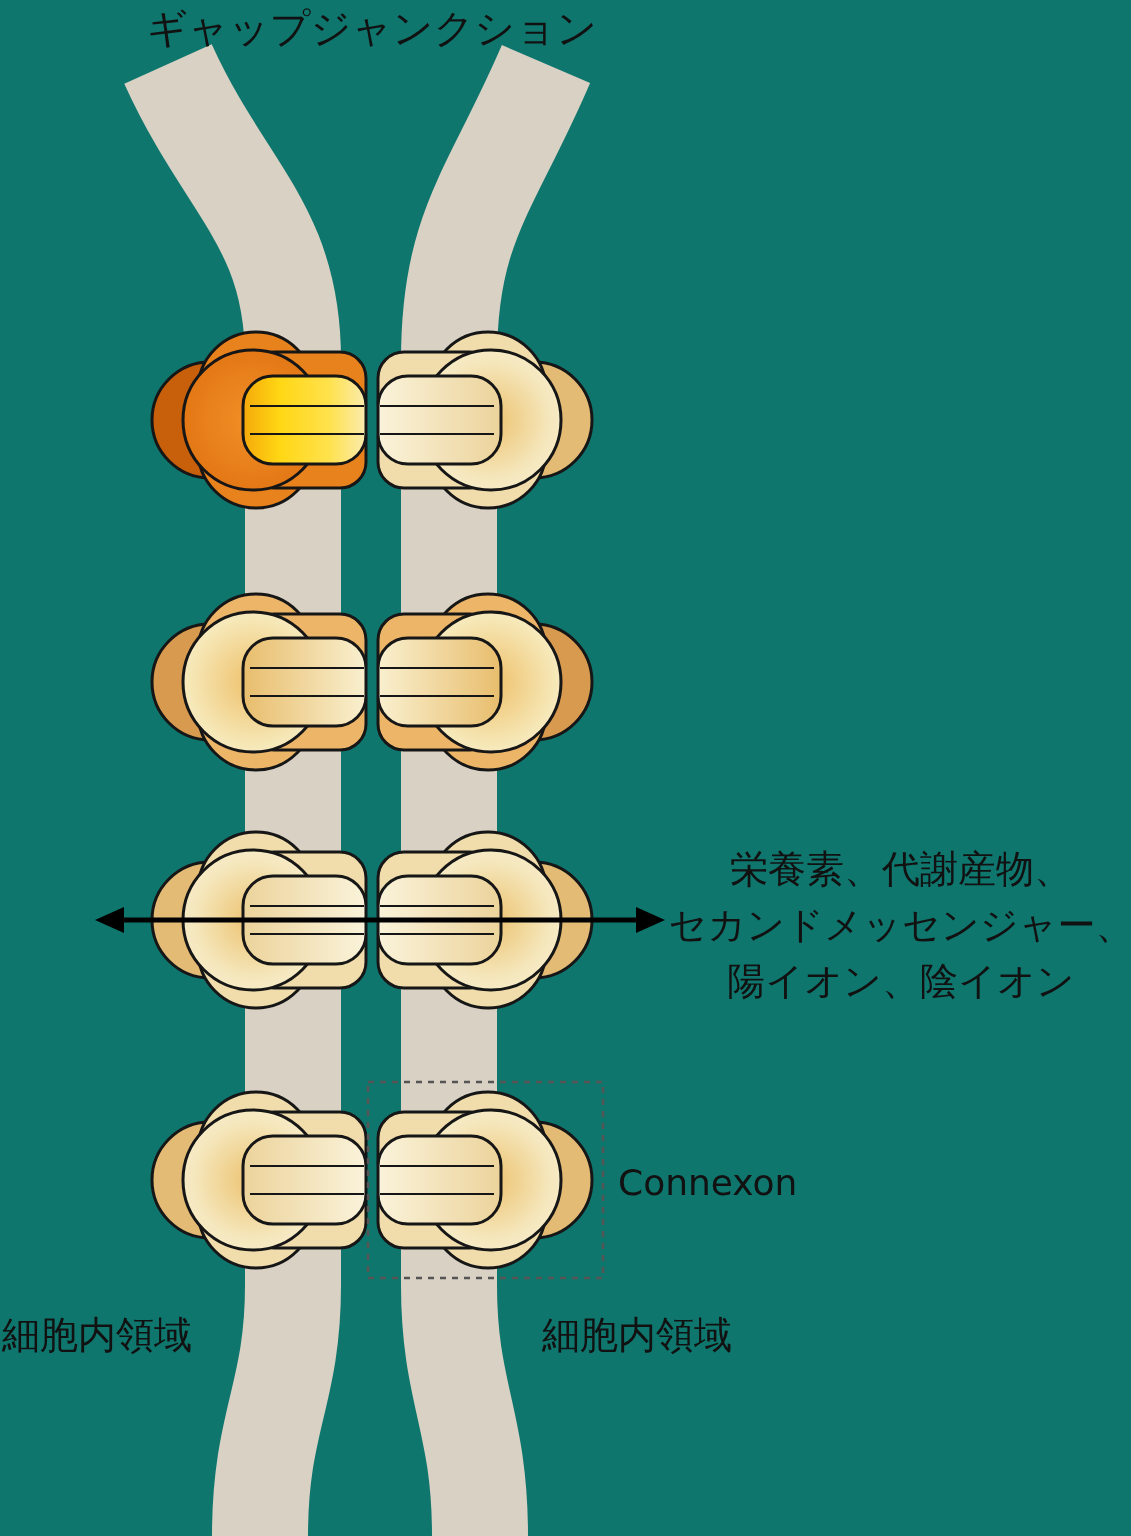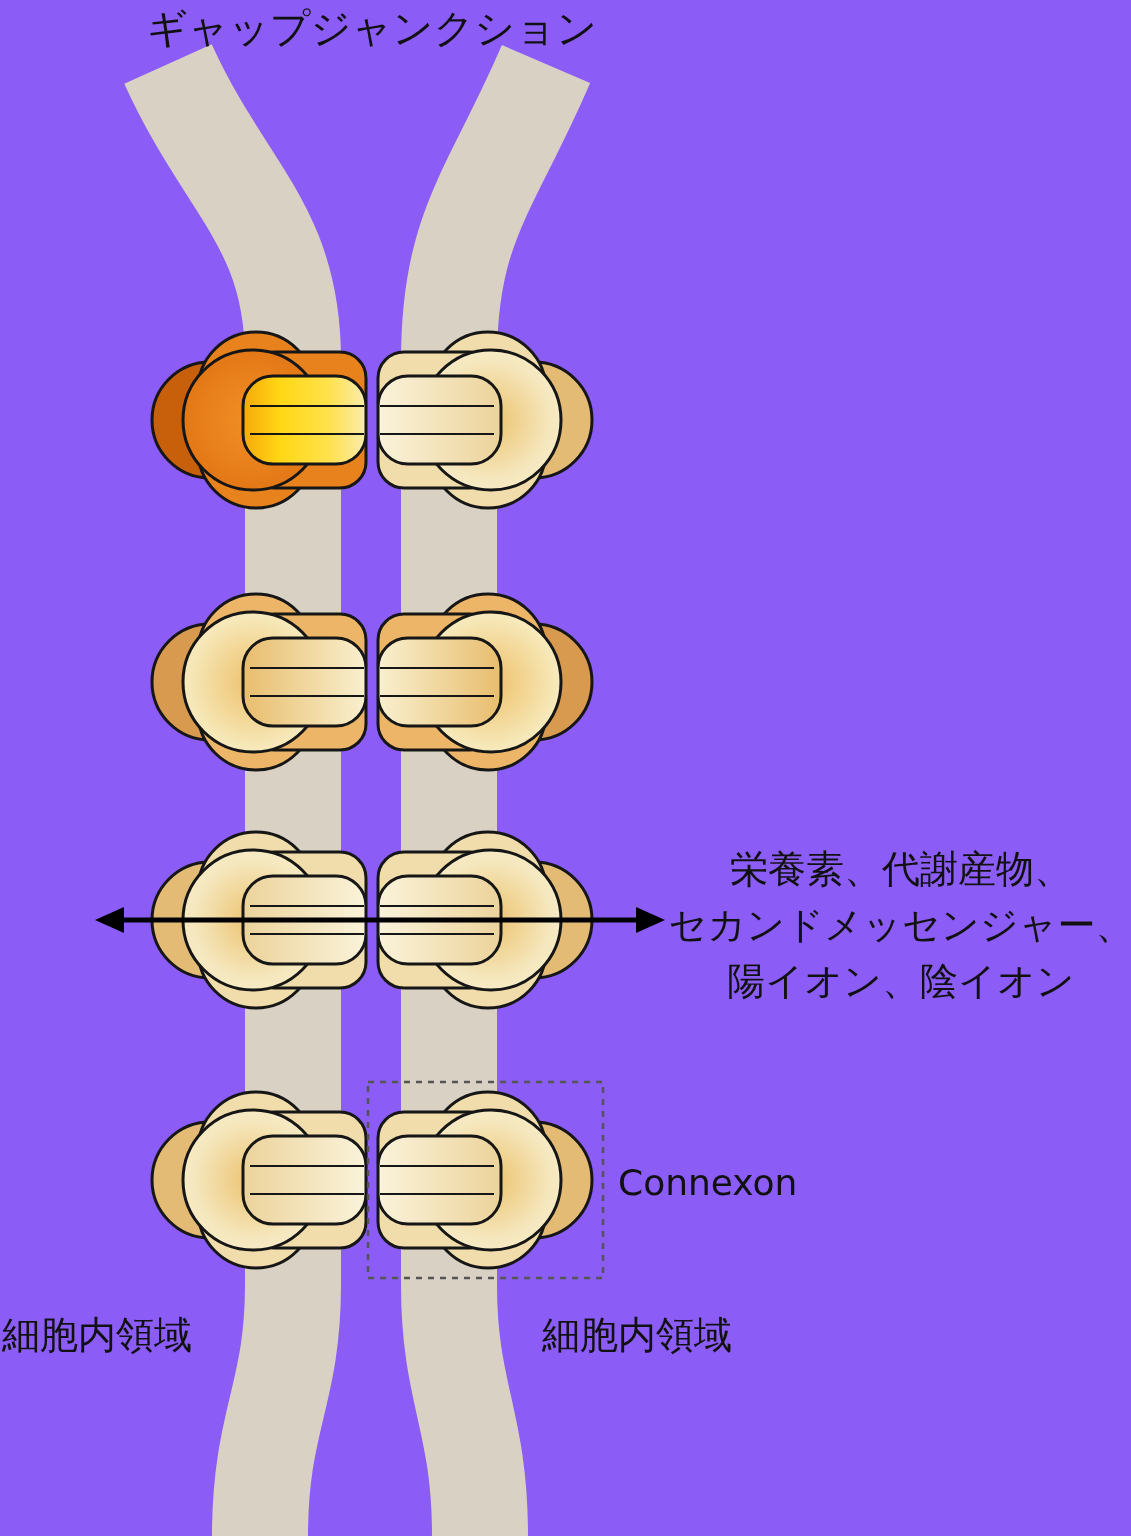--- a/index.html
+++ b/index.html
@@ -1,20 +1,20 @@
 <!DOCTYPE html>
 <html><head>
 <meta charset="utf-8">
 <style>
   html,body{margin:0;padding:0;background:#ffffff;}
   .stage{
     position:relative;
     width:1131px;
     height:1536px;
-    background:#8b5cf6;
+    background:#0f766e;
     overflow:hidden;
     font-family:"DejaVu Sans","Liberation Sans",sans-serif;
   }
   svg{display:block;}
   text{
     font-family:"DejaVu Sans","Liberation Sans",sans-serif;
     fill:#111111;
   }
   .title-text{font-size:40px;}
   .side-label{font-size:38px;}

